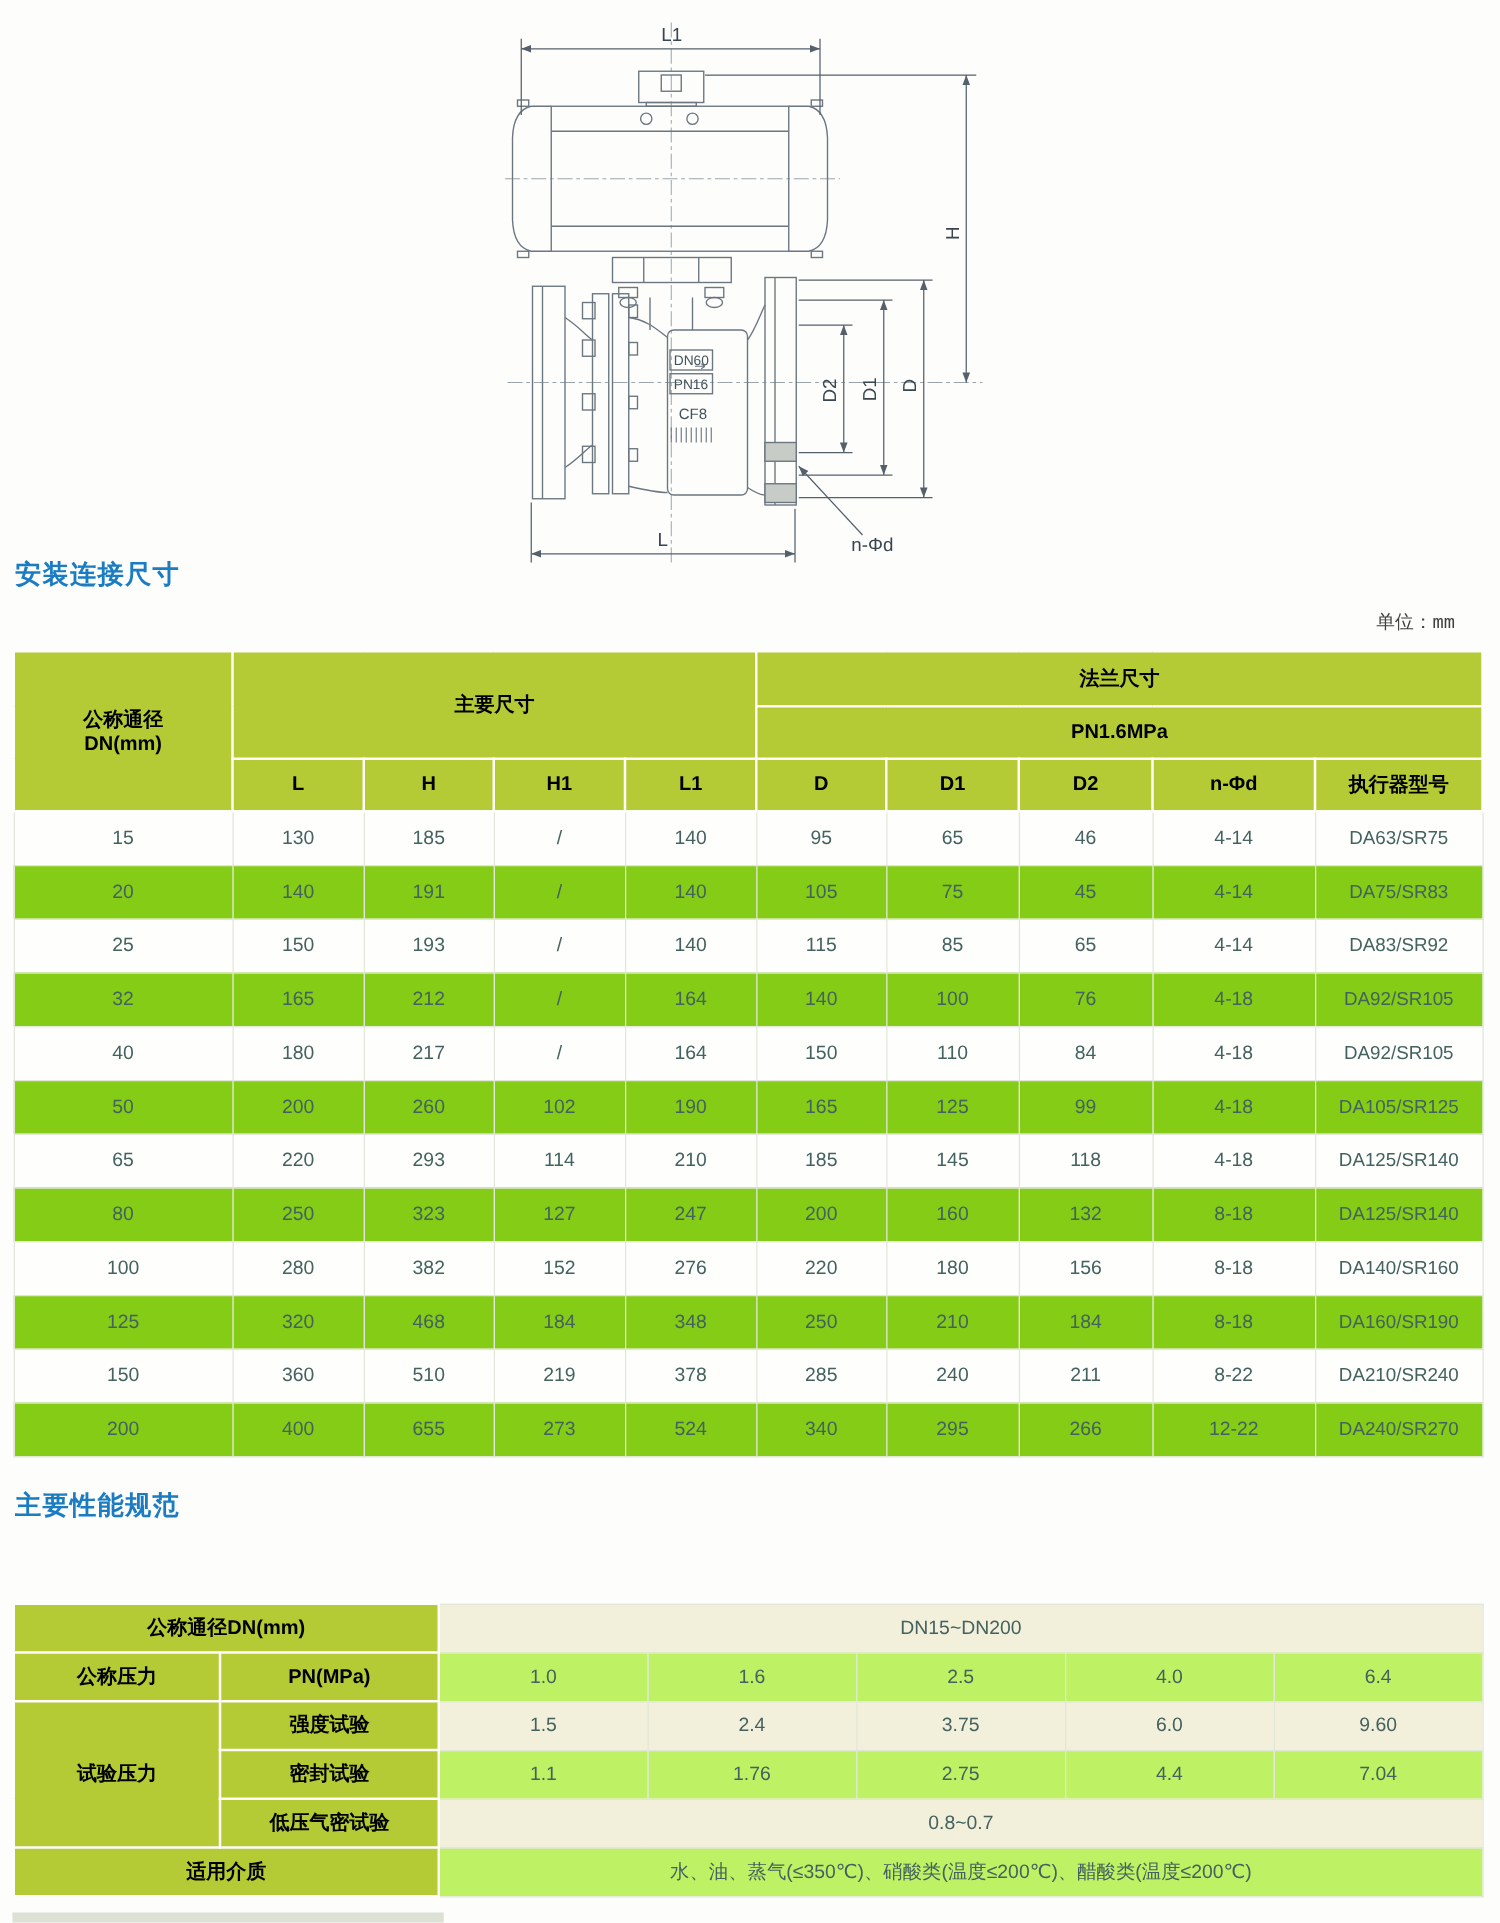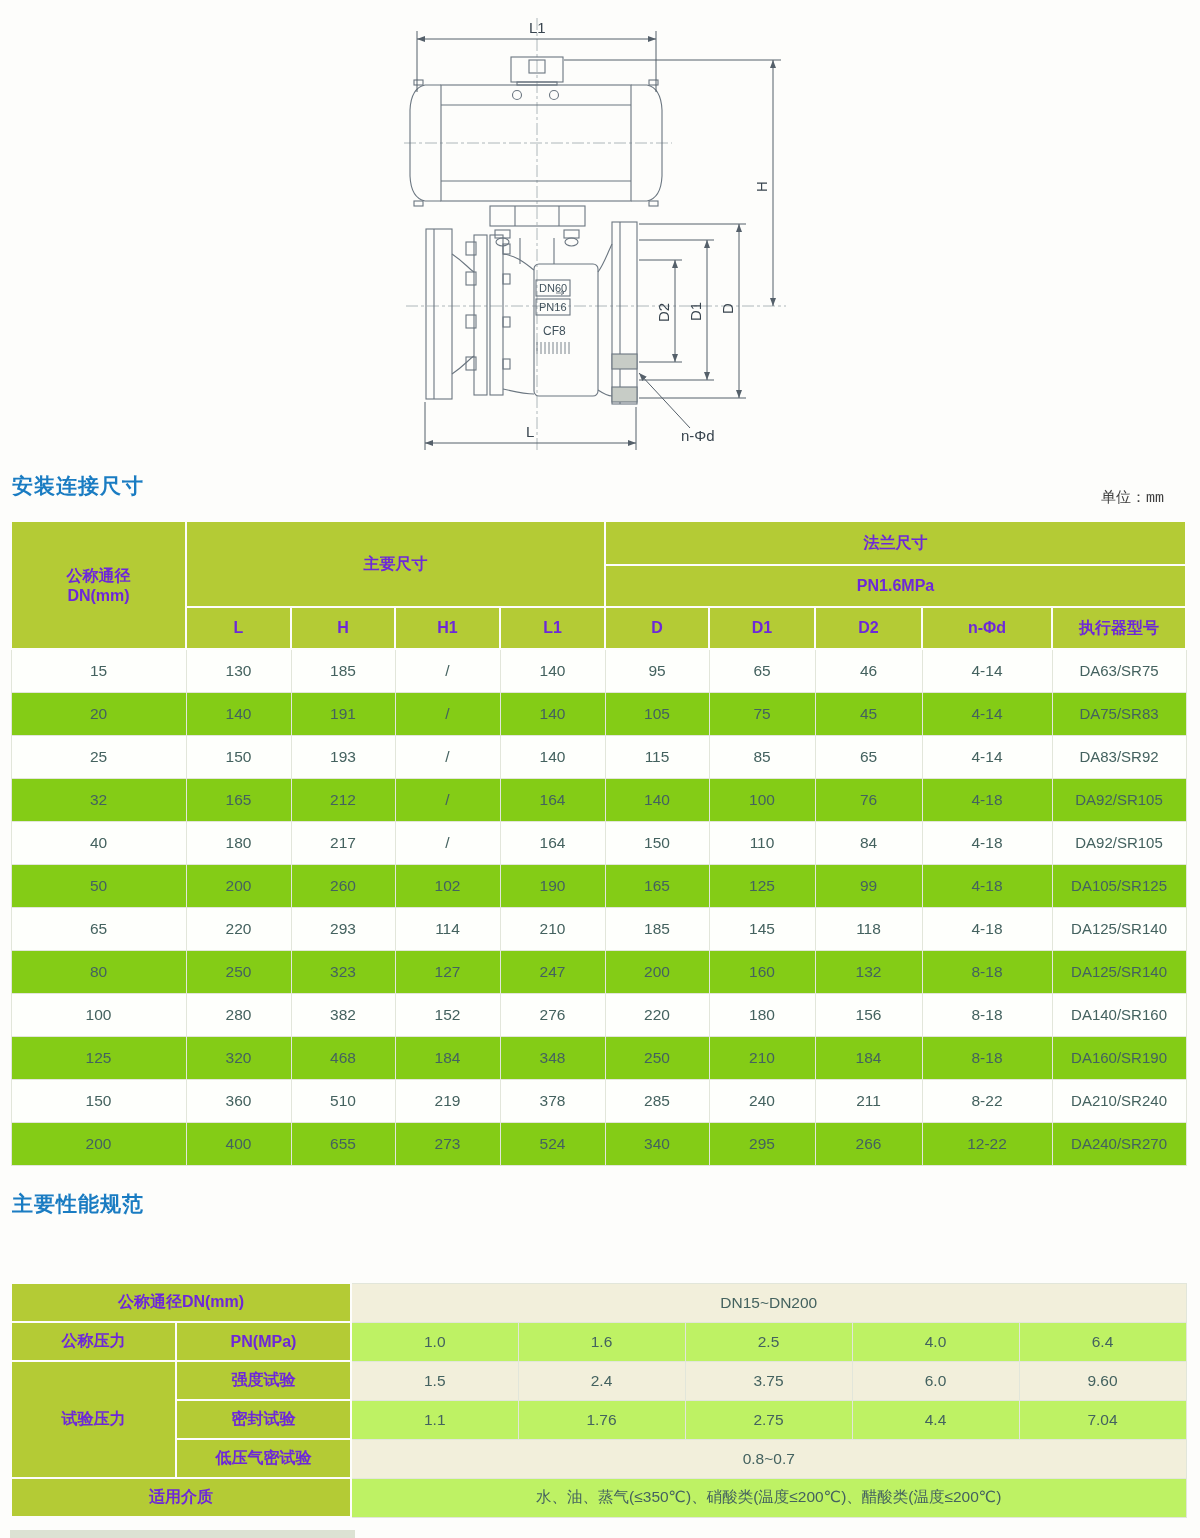--- a/index.html
+++ b/index.html
@@ -15,21 +15,21 @@
   }
   .unit-label{
     position:absolute;right:36px;top:488px;
     font-size:15px;color:#3f3f3f;font-family:Liberation Mono, monospace;
   }
   table.tbl{
     position:absolute;left:10px;width:1175px;
     border-collapse:collapse;table-layout:fixed;
   }
   table.tbl th{
-    background:#b4cb35;color:#6d28d9;font-weight:bold;
+    background:#b4cb35;color:#000000;font-weight:bold;
     font-size:16px;text-align:center;vertical-align:middle;
     border:2px solid #fdfdfb;padding:0;
   }
   table.tbl td{
     text-align:center;vertical-align:middle;
     font-size:15.5px;color:#44625f;
     border:1px solid #e2e6da;padding:0;
   }
   #t1 thead tr.h1{height:44px;}
   #t1 thead tr.h2{height:42px;}
@@ -160,21 +160,21 @@
     <text x="131" y="29">L1</text>
     <text x="0" y="0" transform="translate(369,188) rotate(-90)">H</text>
     <text x="0" y="0" transform="translate(271,318) rotate(-90)">D2</text>
     <text x="0" y="0" transform="translate(303,317) rotate(-90)">D1</text>
     <text x="0" y="0" transform="translate(335,310) rotate(-90)">D</text>
     <text x="128" y="433">L</text>
     <text x="283" y="437">n-Φd</text>
   </g>
 </svg>
 
-<div class="sec-title" style="top:472px;">安装连接尺寸</div>
+<div class="sec-title" style="top:445px;">安装连接尺寸</div>
 <div class="unit-label">单位：mm</div>
 
 <table class="tbl" id="t1" style="top:520px;">
   <colgroup>
     <col style="width:175px">
       <col style="width:105px">
       <col style="width:104px">
     <col style="width:105px">
       <col style="width:105px">
       <col style="width:104px">

